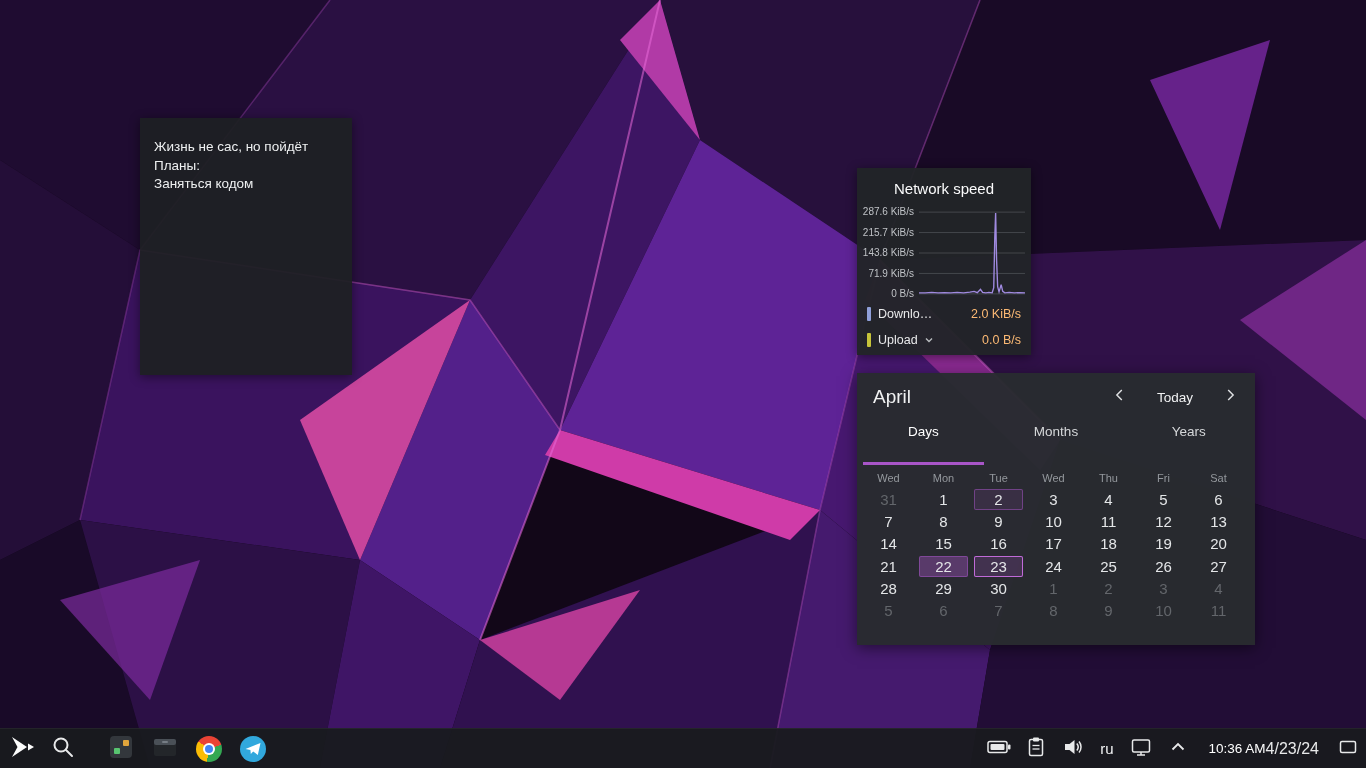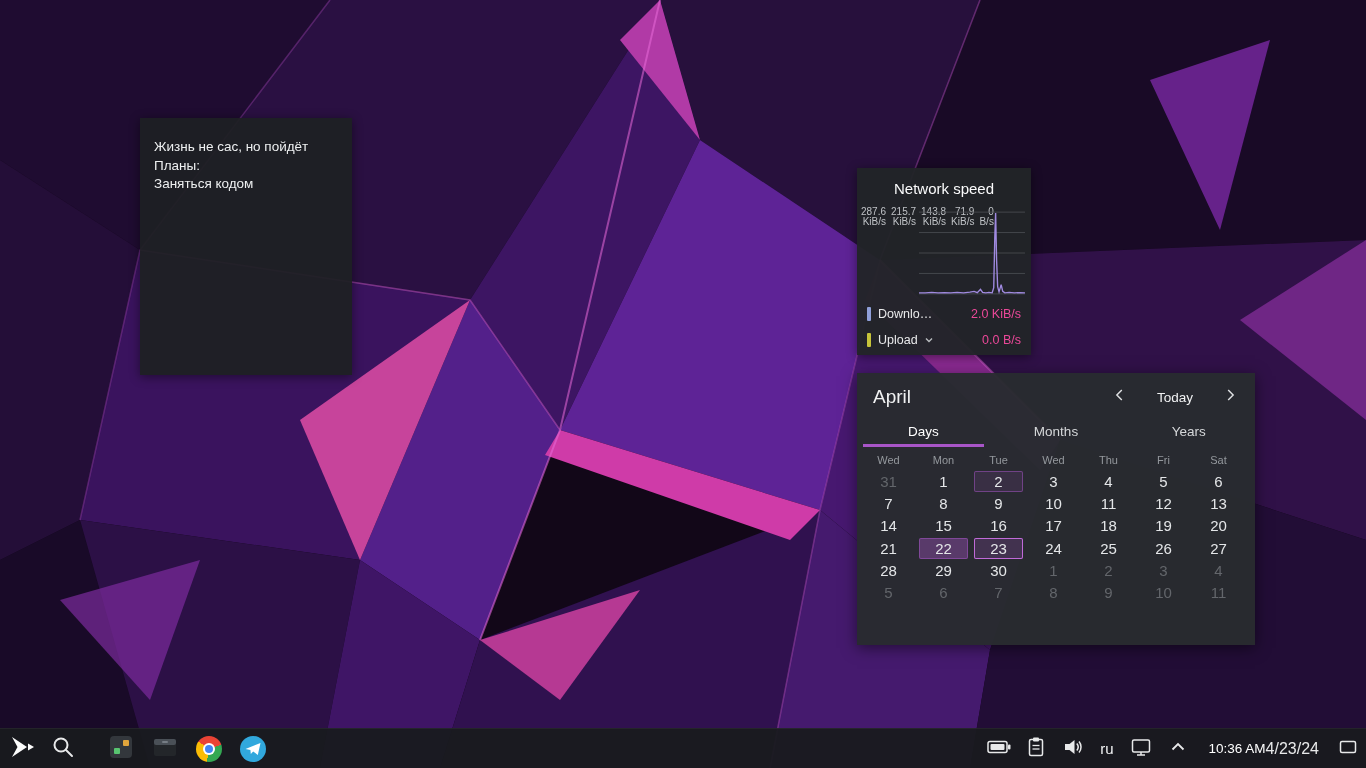--- a/index.html
+++ b/index.html
@@ -27,44 +27,44 @@
   
   .net {
     position: absolute; left: 857px; top: 168px; width: 174px; height: 187px;
     background: rgba(33, 36, 40, 0.96);
     box-shadow: 0 2px 10px rgba(0,0,0,0.45);
     overflow: hidden;
     color: #e9eaeb;
   }
   .net-title { text-align: center; font-size: 15px; padding-top: 12px; color: #fbfbfc; }
   .net-chart { display: flex; margin-top: 10px; padding: 0 6px 0 4px; height: 92px; }
-  .net-ticks { width: 58px; display: flex; justify-content: space-between; height: 92px; }
+  .net-ticks { width: 58px; display: flex; flex-direction: column; justify-content: space-between; height: 92px; }
   .net-ticks span { display: block; font-size: 10px; color: #bfc2c6; text-align: right; padding-right: 5px; line-height: 10px; }
   .net-plot { flex: 1; height: 92px; }
   .net-row { display: flex; align-items: center; height: 22px; padding: 0 10px; margin-top: 4px; }
   .net-row:first-of-type { margin-top: 8px; }
   .swatch { width: 4px; height: 14px; margin-right: 7px; border-radius: 1px; flex: 0 0 auto; }
   .net-lbl { font-size: 12.5px; color: #e9eaeb; white-space: nowrap; }
-  .net-val { margin-left: auto; font-size: 12.5px; color: #ec4899; }
+  .net-val { margin-left: auto; font-size: 12.5px; color: #fdba74; }
   .chev-dn { margin-left: 5px; display: inline-flex; }
 
   
   .cal {
     position: absolute; left: 857px; top: 373px; width: 398px; height: 272px;
     background: rgba(40, 43, 47, 0.97);
     box-shadow: 0 3px 14px rgba(0,0,0,0.5);
     color: #e4e6e8;
   }
   .cal-header { display: flex; align-items: center; padding: 13px 14px 4px 16px; }
   .cal-month { font-size: 19px; color: #f1f2f3; flex: 1; }
   .cal-nav { display: flex; align-items: center; gap: 20px; }
   .cal-nav .navbtn { display: flex; align-items: center; justify-content: center; width: 22px; height: 22px; }
   .today-btn { font-size: 13.5px; color: #f1f2f3; padding: 2px 6px; }
   .cal-tabs { display: flex; margin-top: 4px; }
-  .cal-tab { flex: 1; text-align: center; font-size: 13.5px; color: #d6d8da; padding: 8px 0 8px; position: relative; }
+  .cal-tab { flex: 1; text-align: center; font-size: 13.5px; color: #d6d8da; padding: 8px 0 26px; position: relative; }
   .cal-tab.active { color: #ffffff; }
   .cal-tab.active::after { content: ""; position: absolute; left: 6px; right: 6px; bottom: 0; height: 3px; background: var(--accent); }
   .cal-weekdays { display: grid; grid-template-columns: repeat(7, 55px); padding-left: 4px; margin-top: 7px; justify-items: center; }
   .cal-weekdays span { font-size: 11px; color: #94989d; }
   .cal-grid { display: grid; grid-template-columns: repeat(7, 55px); grid-auto-rows: 22.3px; padding-left: 4px; margin-top: 4px; justify-items: center; align-items: center; }
   .day {
     width: 49px; height: 21px; line-height: 21px; text-align: center;
     font-size: 15px; color: #e4e6e8; border-radius: 2px;
   }
   .day.muted { color: #63666b; }

